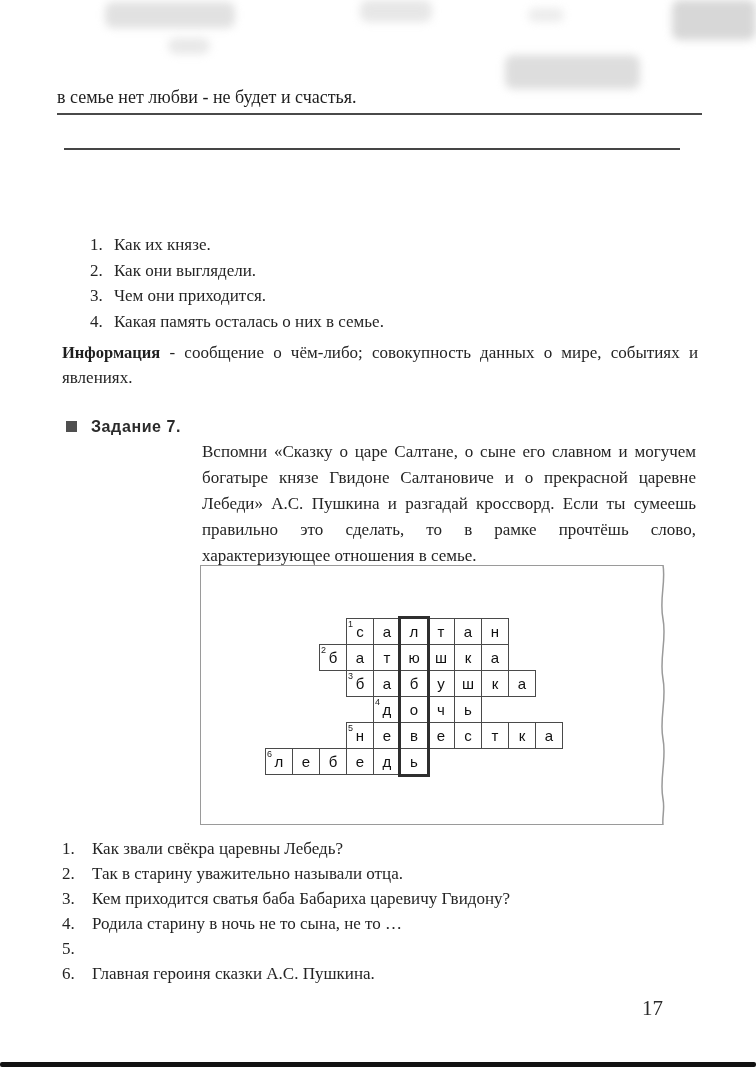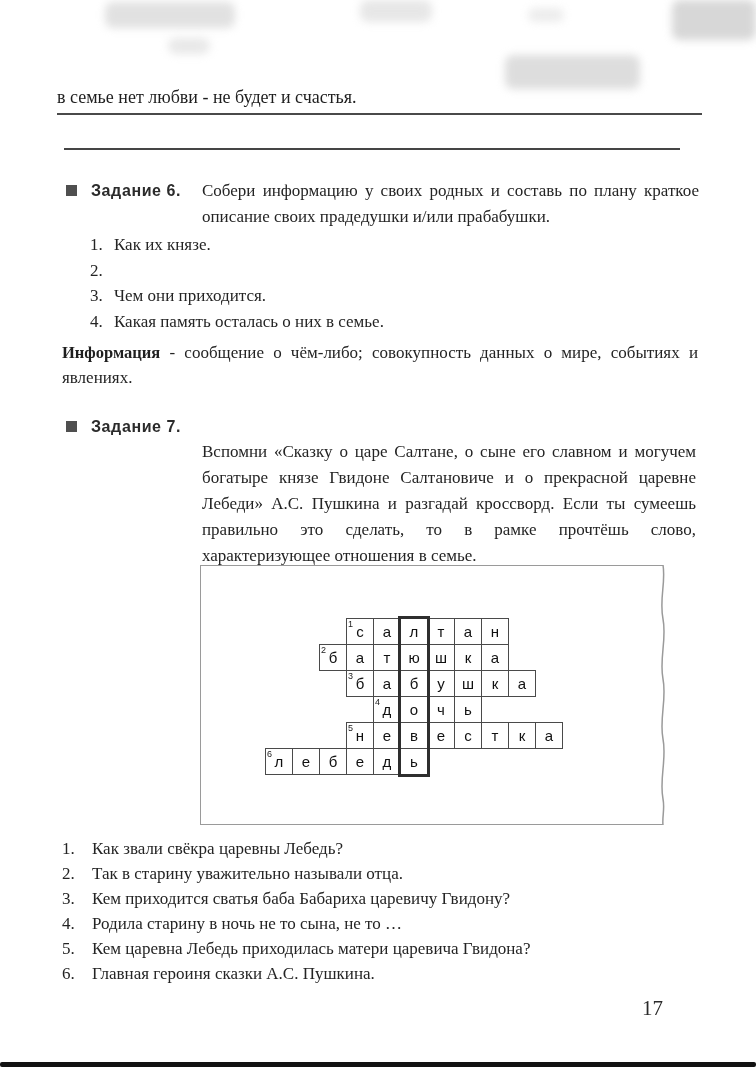--- a/index.html
+++ b/index.html
@@ -70,35 +70,29 @@
   <div class="smudge sm3"></div>
   <div class="smudge sm4"></div>
   <div class="smudge sm5"></div>
   <div class="smudge sm6"></div>
 
   <div class="answer-line">
     <span>в семье нет любви - не будет и счастья.</span>
   </div>
   <div class="ruled-line"></div>
 
-  <div class="task t6">
-    <div class="task-head">
-      <span class="bullet"></span>
-      <span class="task-label">Задание 6.</span>
-    </div>
-    <p class="task-text">Собери информацию у своих родных и составь по плану краткое описание своих прадедушки и/или прабабушки.</p>
-  </div>
 
   <div class="num-list">
     <div class="num-item">
       <span class="n">1.</span>
       <span>Как их князе.</span>
     </div>
     <div class="num-item">
       <span class="n">2.</span>
+      <span>Как они выглядели.</span>
     </div>
     <div class="num-item">
       <span class="n">3.</span>
       <span>Чем они приходится.</span>
     </div>
     <div class="num-item">
       <span class="n">4.</span>
       <span>Какая память осталась о них в семье.</span>
     </div>
   </div>
@@ -257,21 +251,20 @@
     <div class="clue-row">
       <span class="n">3.</span>
       <span>Кем приходится сватья баба Бабариха царевичу Гвидону?</span>
     </div>
     <div class="clue-row">
       <span class="n">4.</span>
       <span>Родила старину в ночь не то сына, не то …</span>
     </div>
     <div class="clue-row">
       <span class="n">5.</span>
-      <span>Кем царевна Лебедь приходилась матери царевича Гвидона?</span>
     </div>
     <div class="clue-row">
       <span class="n">6.</span>
       <span>Главная героиня сказки А.С. Пушкина.</span>
     </div>
   </div>
 
   <div class="page-number">17</div>
 
   <div class="bottom-edge"></div>

